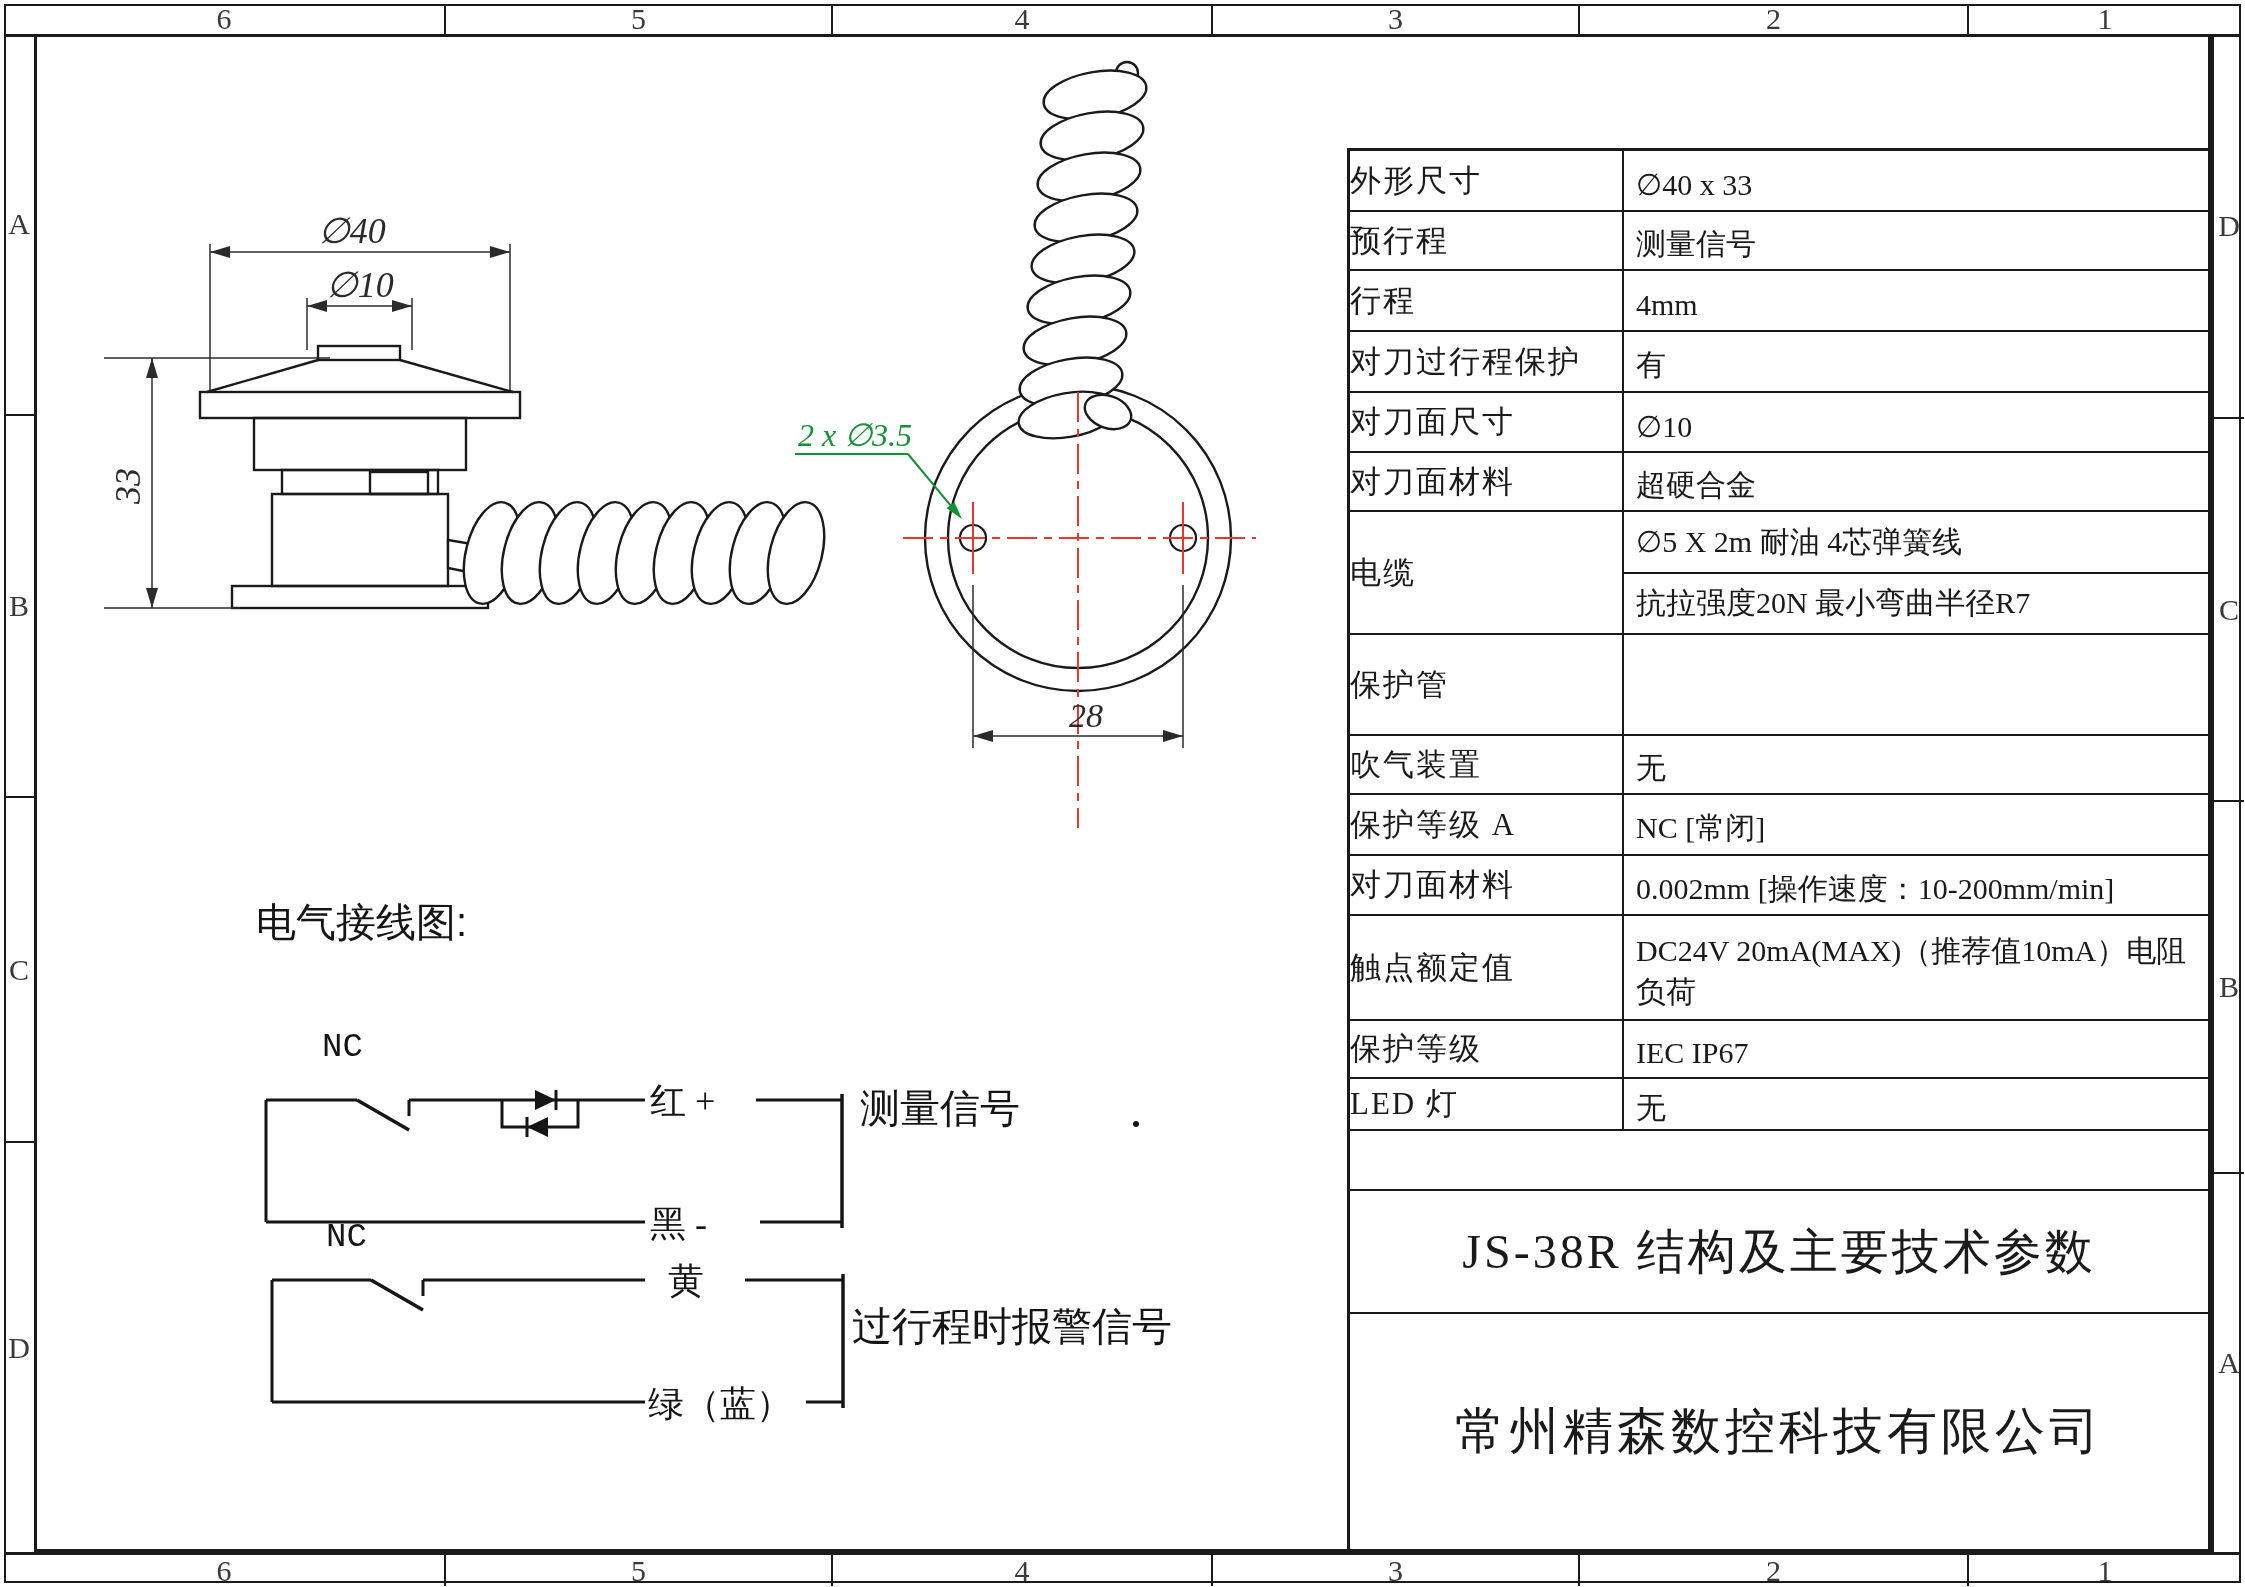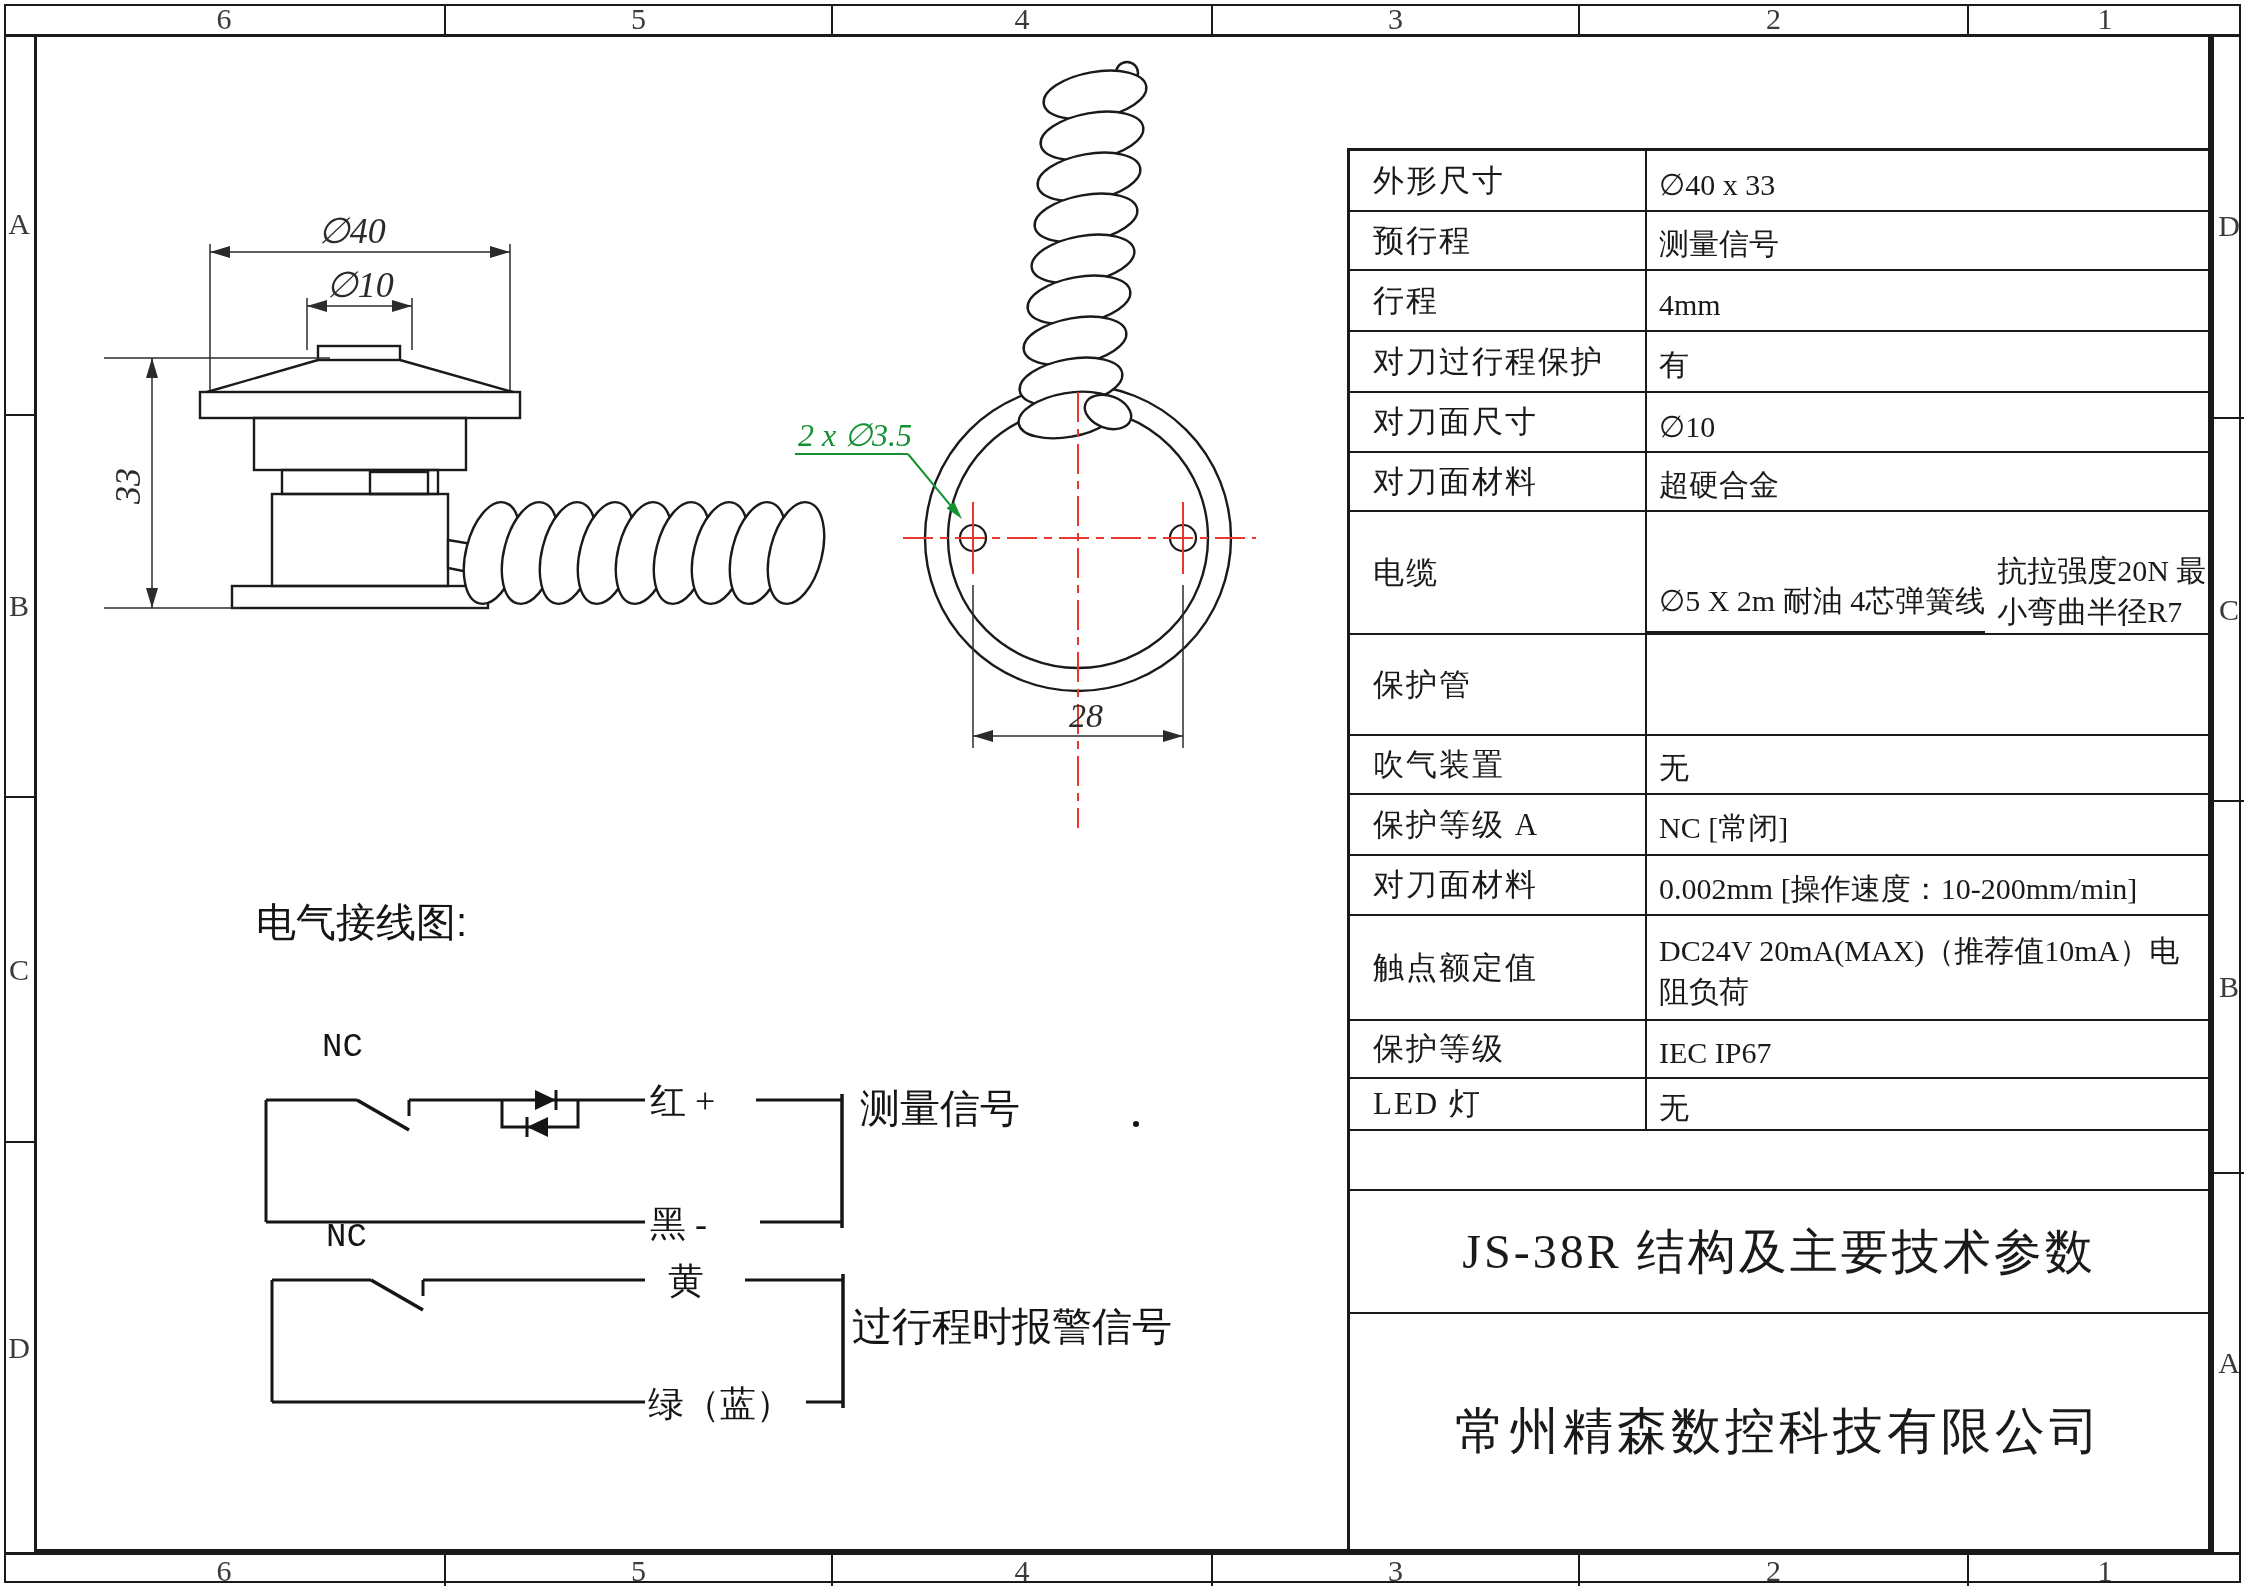--- a/index.html
+++ b/index.html
@@ -23,23 +23,23 @@
   
   .draw{position:absolute;left:0;top:0;width:2245px;height:1587px;}
   
   .spec-table{
     position:absolute;left:1347px;top:148px;width:864px;height:1404px;
     border:3px solid #1a1a1a;box-sizing:border-box;background:#fff;
     display:flex;flex-direction:column;
   }
   .t-row{display:flex;border-bottom:2px solid #1a1a1a;box-sizing:border-box;flex:none;}
   .t-label{width:274px;border-right:2px solid #1a1a1a;display:flex;align-items:center;
-    font-size:31px;box-sizing:border-box;letter-spacing:2px;margin-left:23px;}
+    font-size:31px;box-sizing:border-box;letter-spacing:2px;}
   .t-value{flex:1;display:flex;align-items:center;padding-left:12px;font-size:30px;box-sizing:border-box;margin-top:8px;}
-  .t-value-stack{flex:1;display:flex;box-sizing:border-box;align-items:flex-end;}
+  .t-value-stack{flex:1;display:flex;flex-direction:column;box-sizing:border-box;}
   .t-sub{display:flex;align-items:center;padding-left:12px;font-size:30px;box-sizing:border-box;}
   .t-sub.first{border-bottom:2px solid #1a1a1a;}
   .t-row.spacer{height:60px;}
   .t-row.title-row{align-items:center;justify-content:center;font-size:48px;letter-spacing:3px;}
   .t-row.company-row{flex:1;align-items:center;justify-content:center;font-size:50px;border-bottom:none;letter-spacing:4px;}
 </style>
 </head>
 <body>
 
 <div class="sheet">

